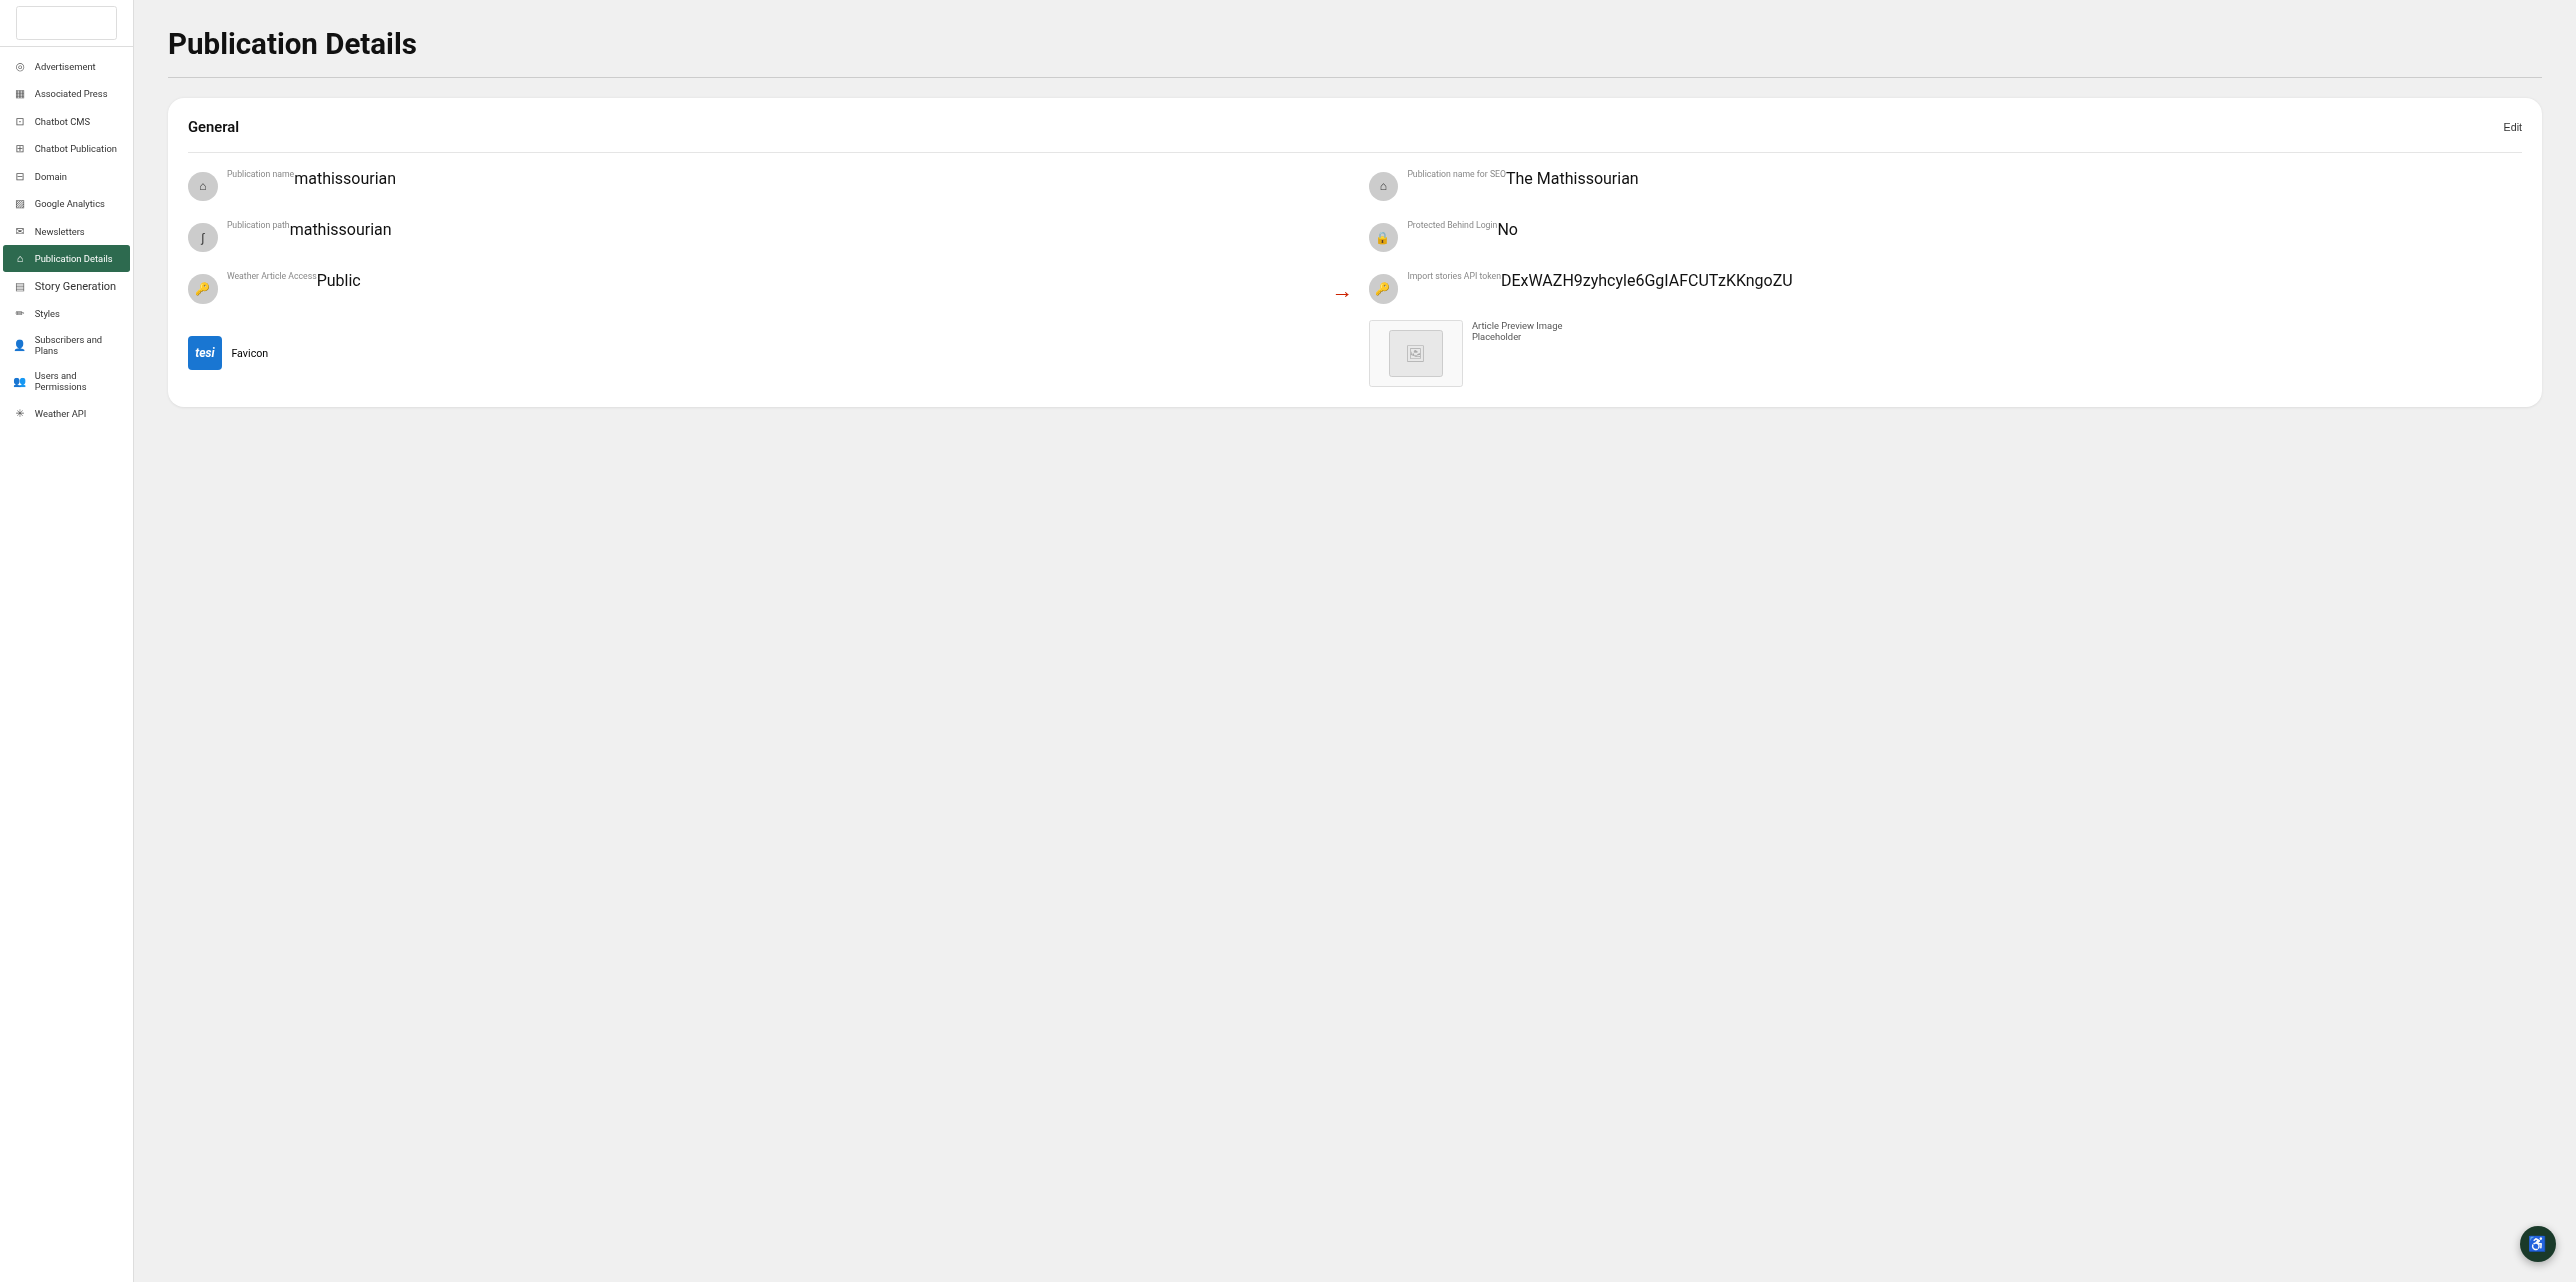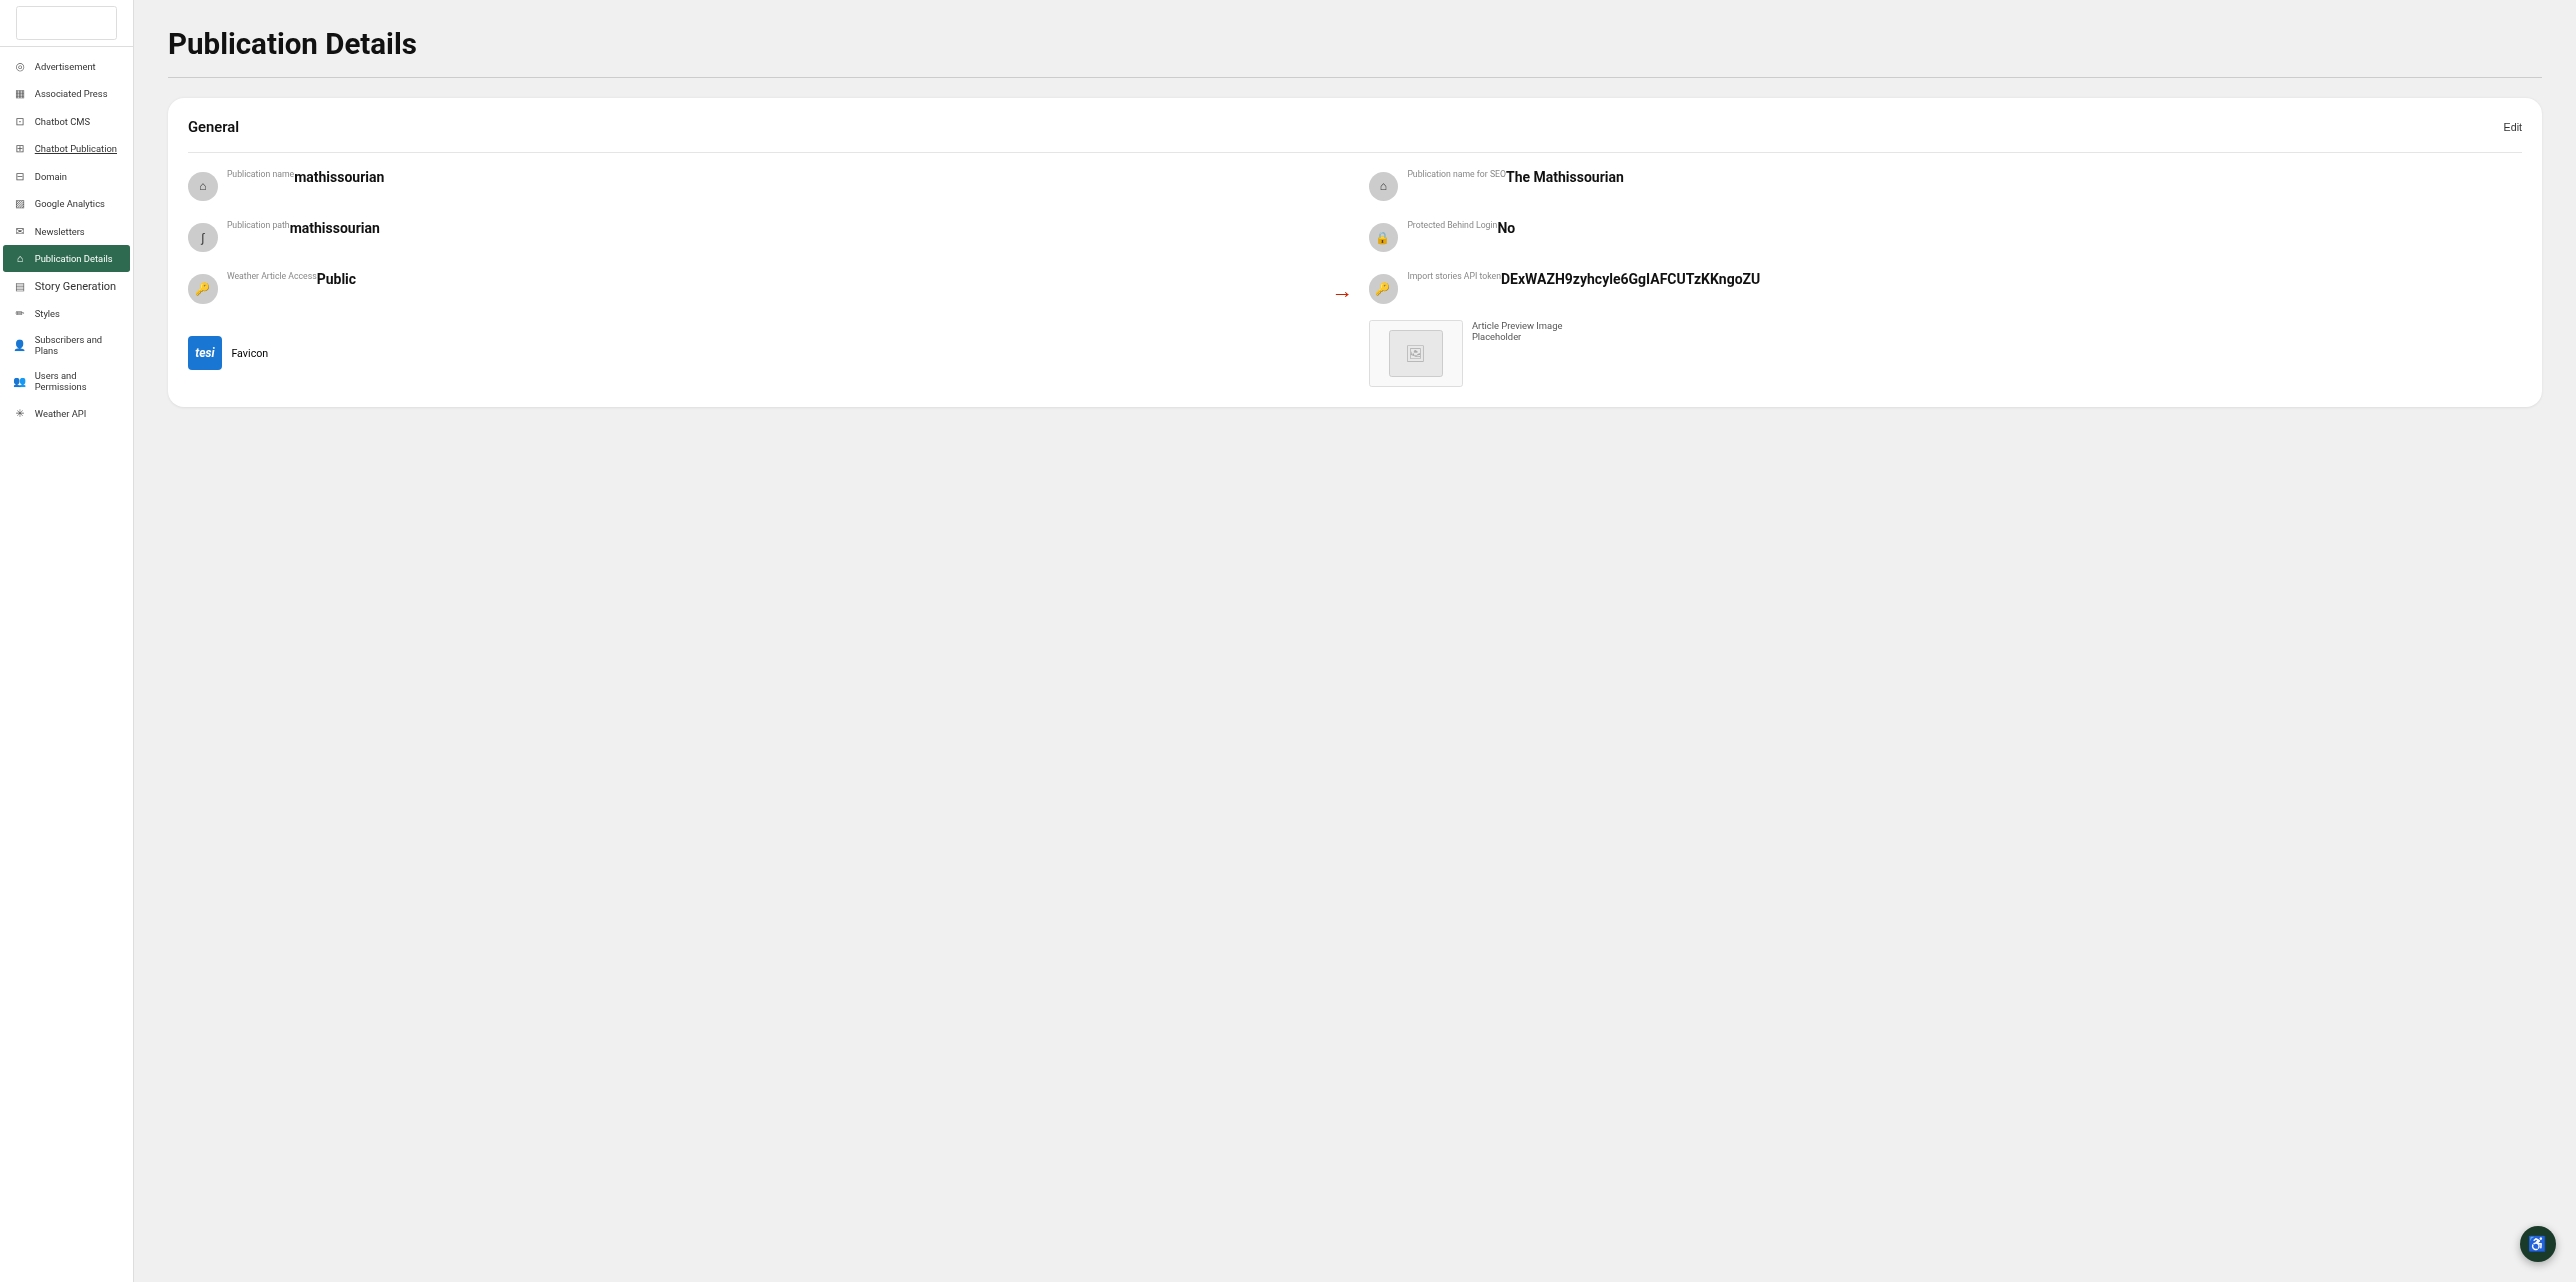--- a/index.html
+++ b/index.html
@@ -171,22 +171,22 @@
       flex-direction: row;
     }
 
     .field-label {
       font-size: 8.7px;
       color: #888;
       margin-bottom: 2.7px;
     }
 
     .field-value {
-      font-size: 14px;
-      font-weight: 700;
+      font-size: 16px;
+      font-weight: 400;
       color: #111;
     }
 
     .red-arrow {
       position: absolute;
       left: -40px;
       top: 9.4px;
       font-size: 19px;
       color: #cc2200;
     }
@@ -282,21 +282,21 @@
       <div class="sidebar-item">
         <span class="sidebar-icon">▦</span>
         <span style="font-size: 9.4px;">Associated Press</span>
       </div>
       <div class="sidebar-item">
         <span class="sidebar-icon">⊡</span>
         <span style="font-size: 9.4px;">Chatbot CMS</span>
       </div>
       <div class="sidebar-item">
         <span class="sidebar-icon">⊞</span>
-        <span style="font-size: 9.4px; text-decoration: underline;">Chatbot Publication</span>
+        <span style="font-size: 9.4px;">Chatbot Publication</span>
       </div>
       <div class="sidebar-item">
         <span class="sidebar-icon">⊟</span>
         <span style="font-size: 9.4px;">Domain</span>
       </div>
       <div class="sidebar-item">
         <span class="sidebar-icon">▨</span>
         <span style="font-size: 9.4px;">Google Analytics</span>
       </div>
       <div class="sidebar-item">

